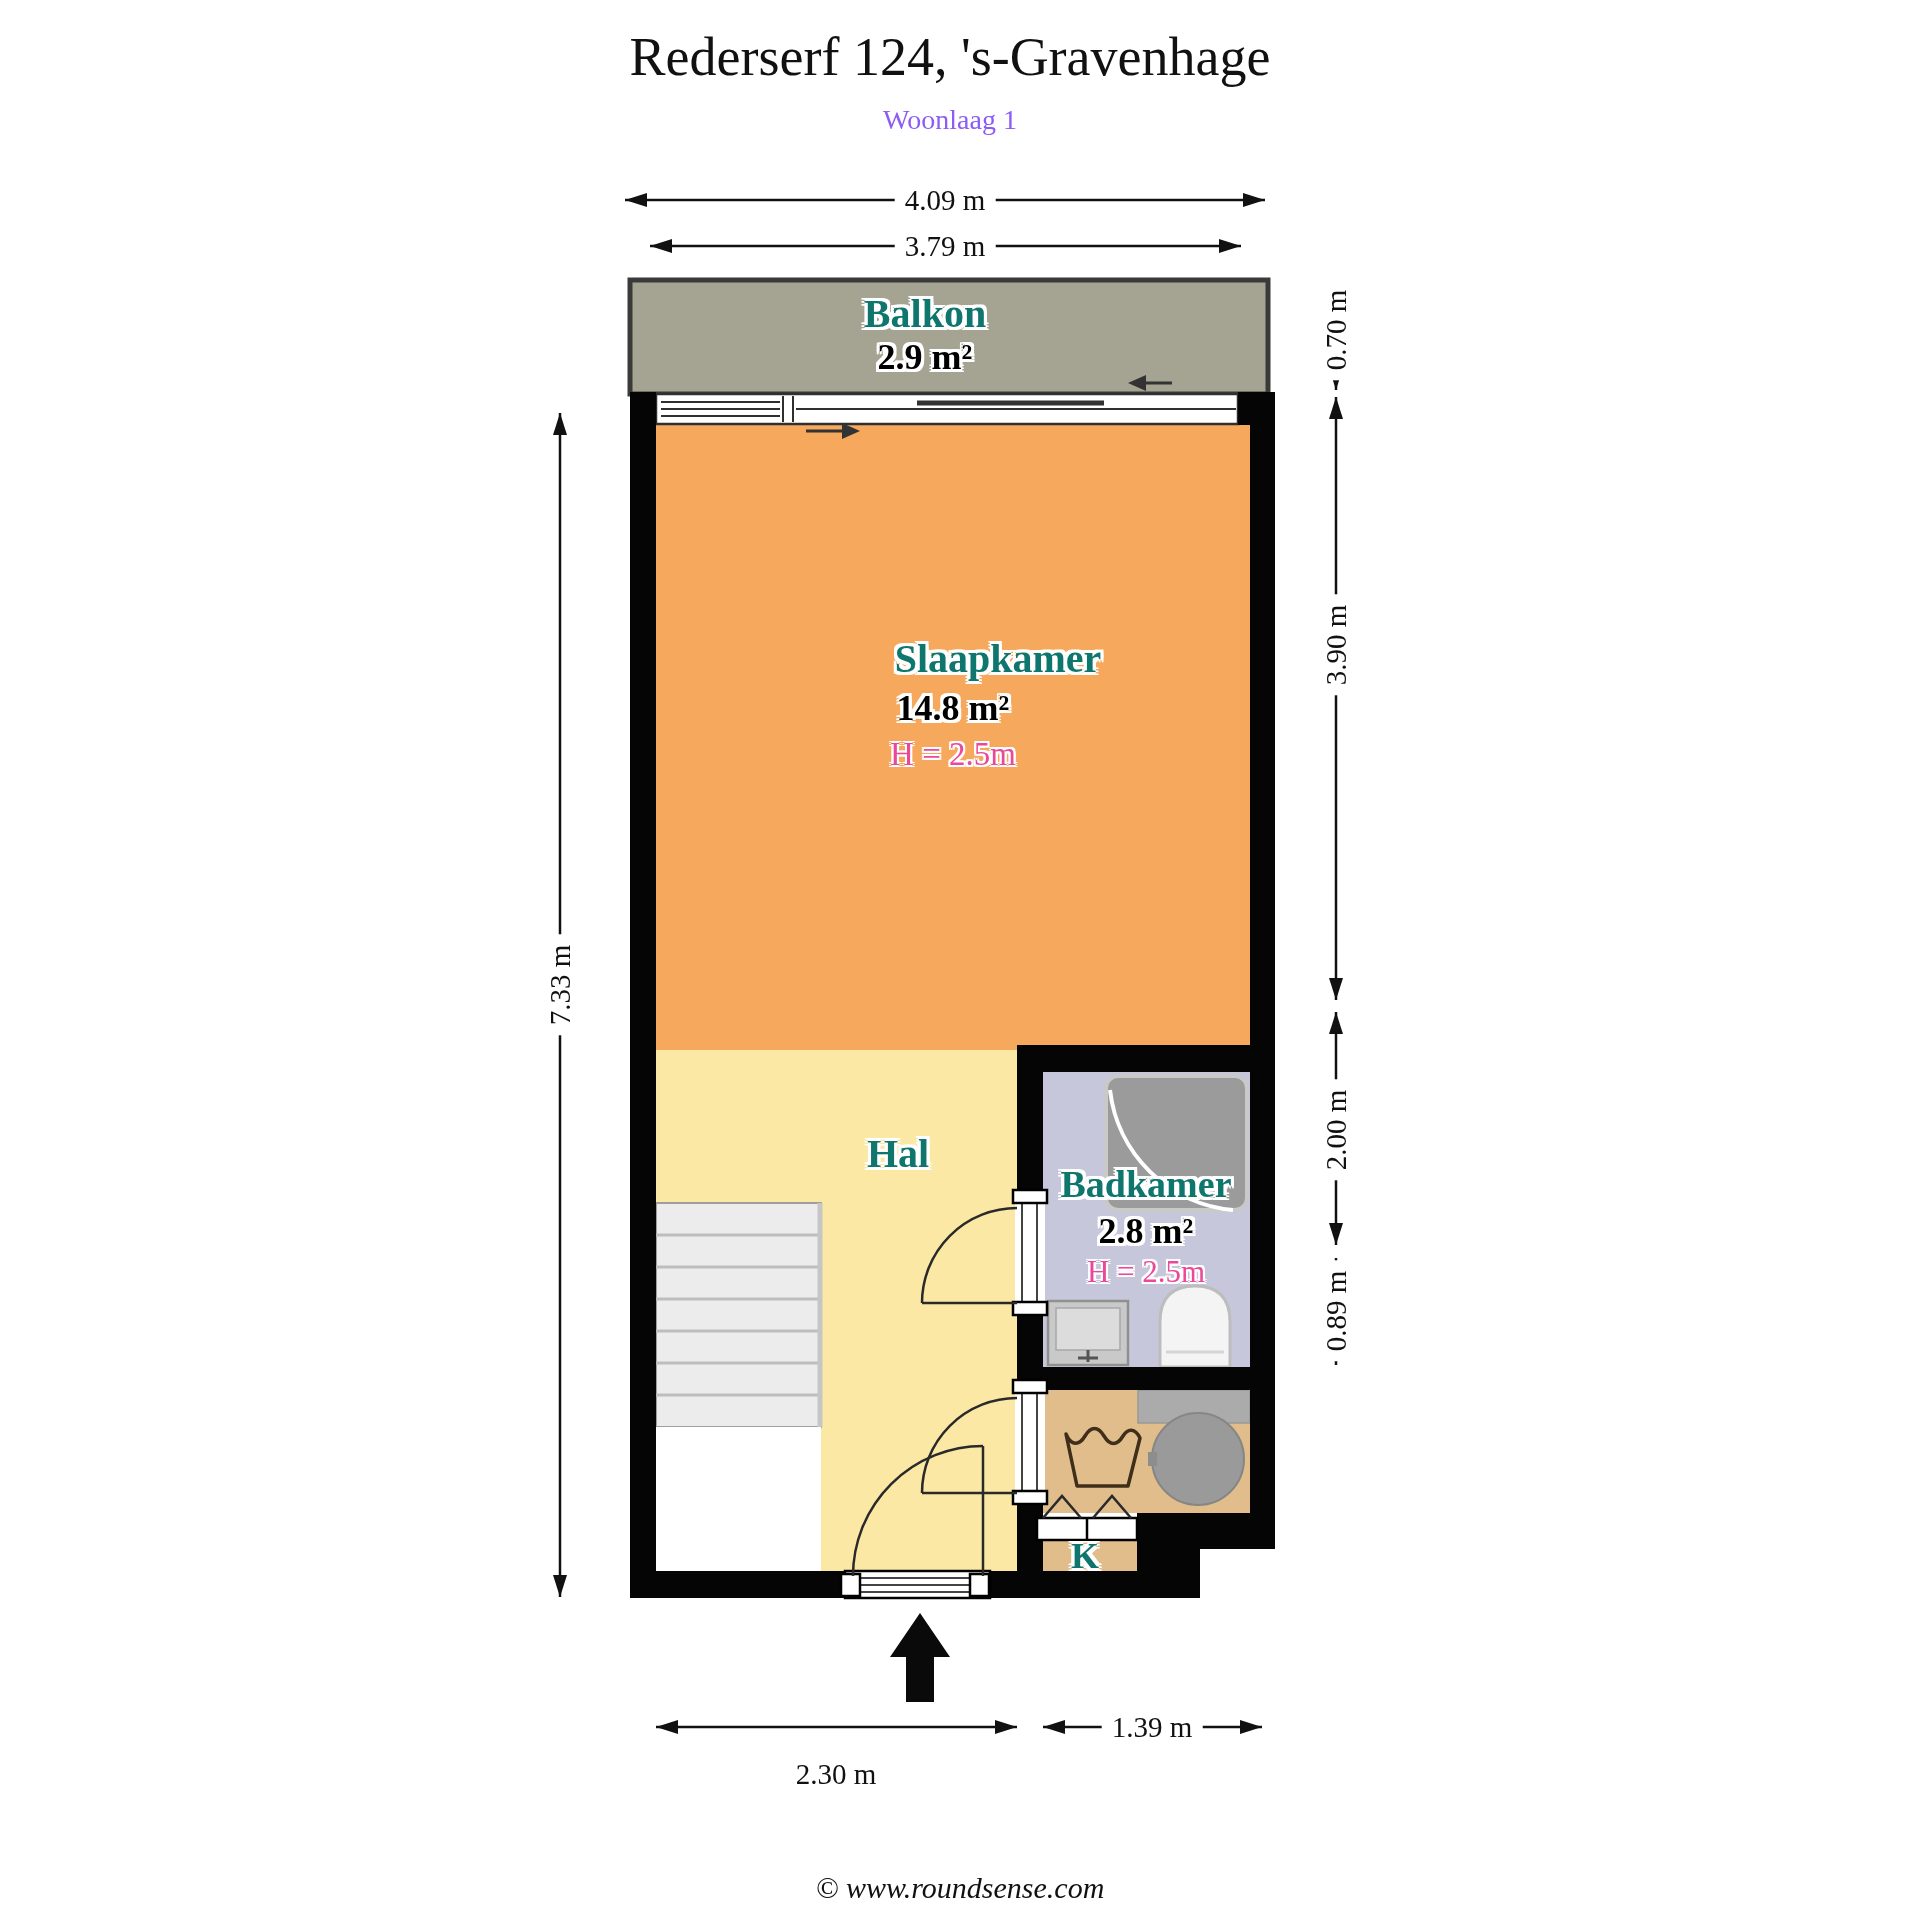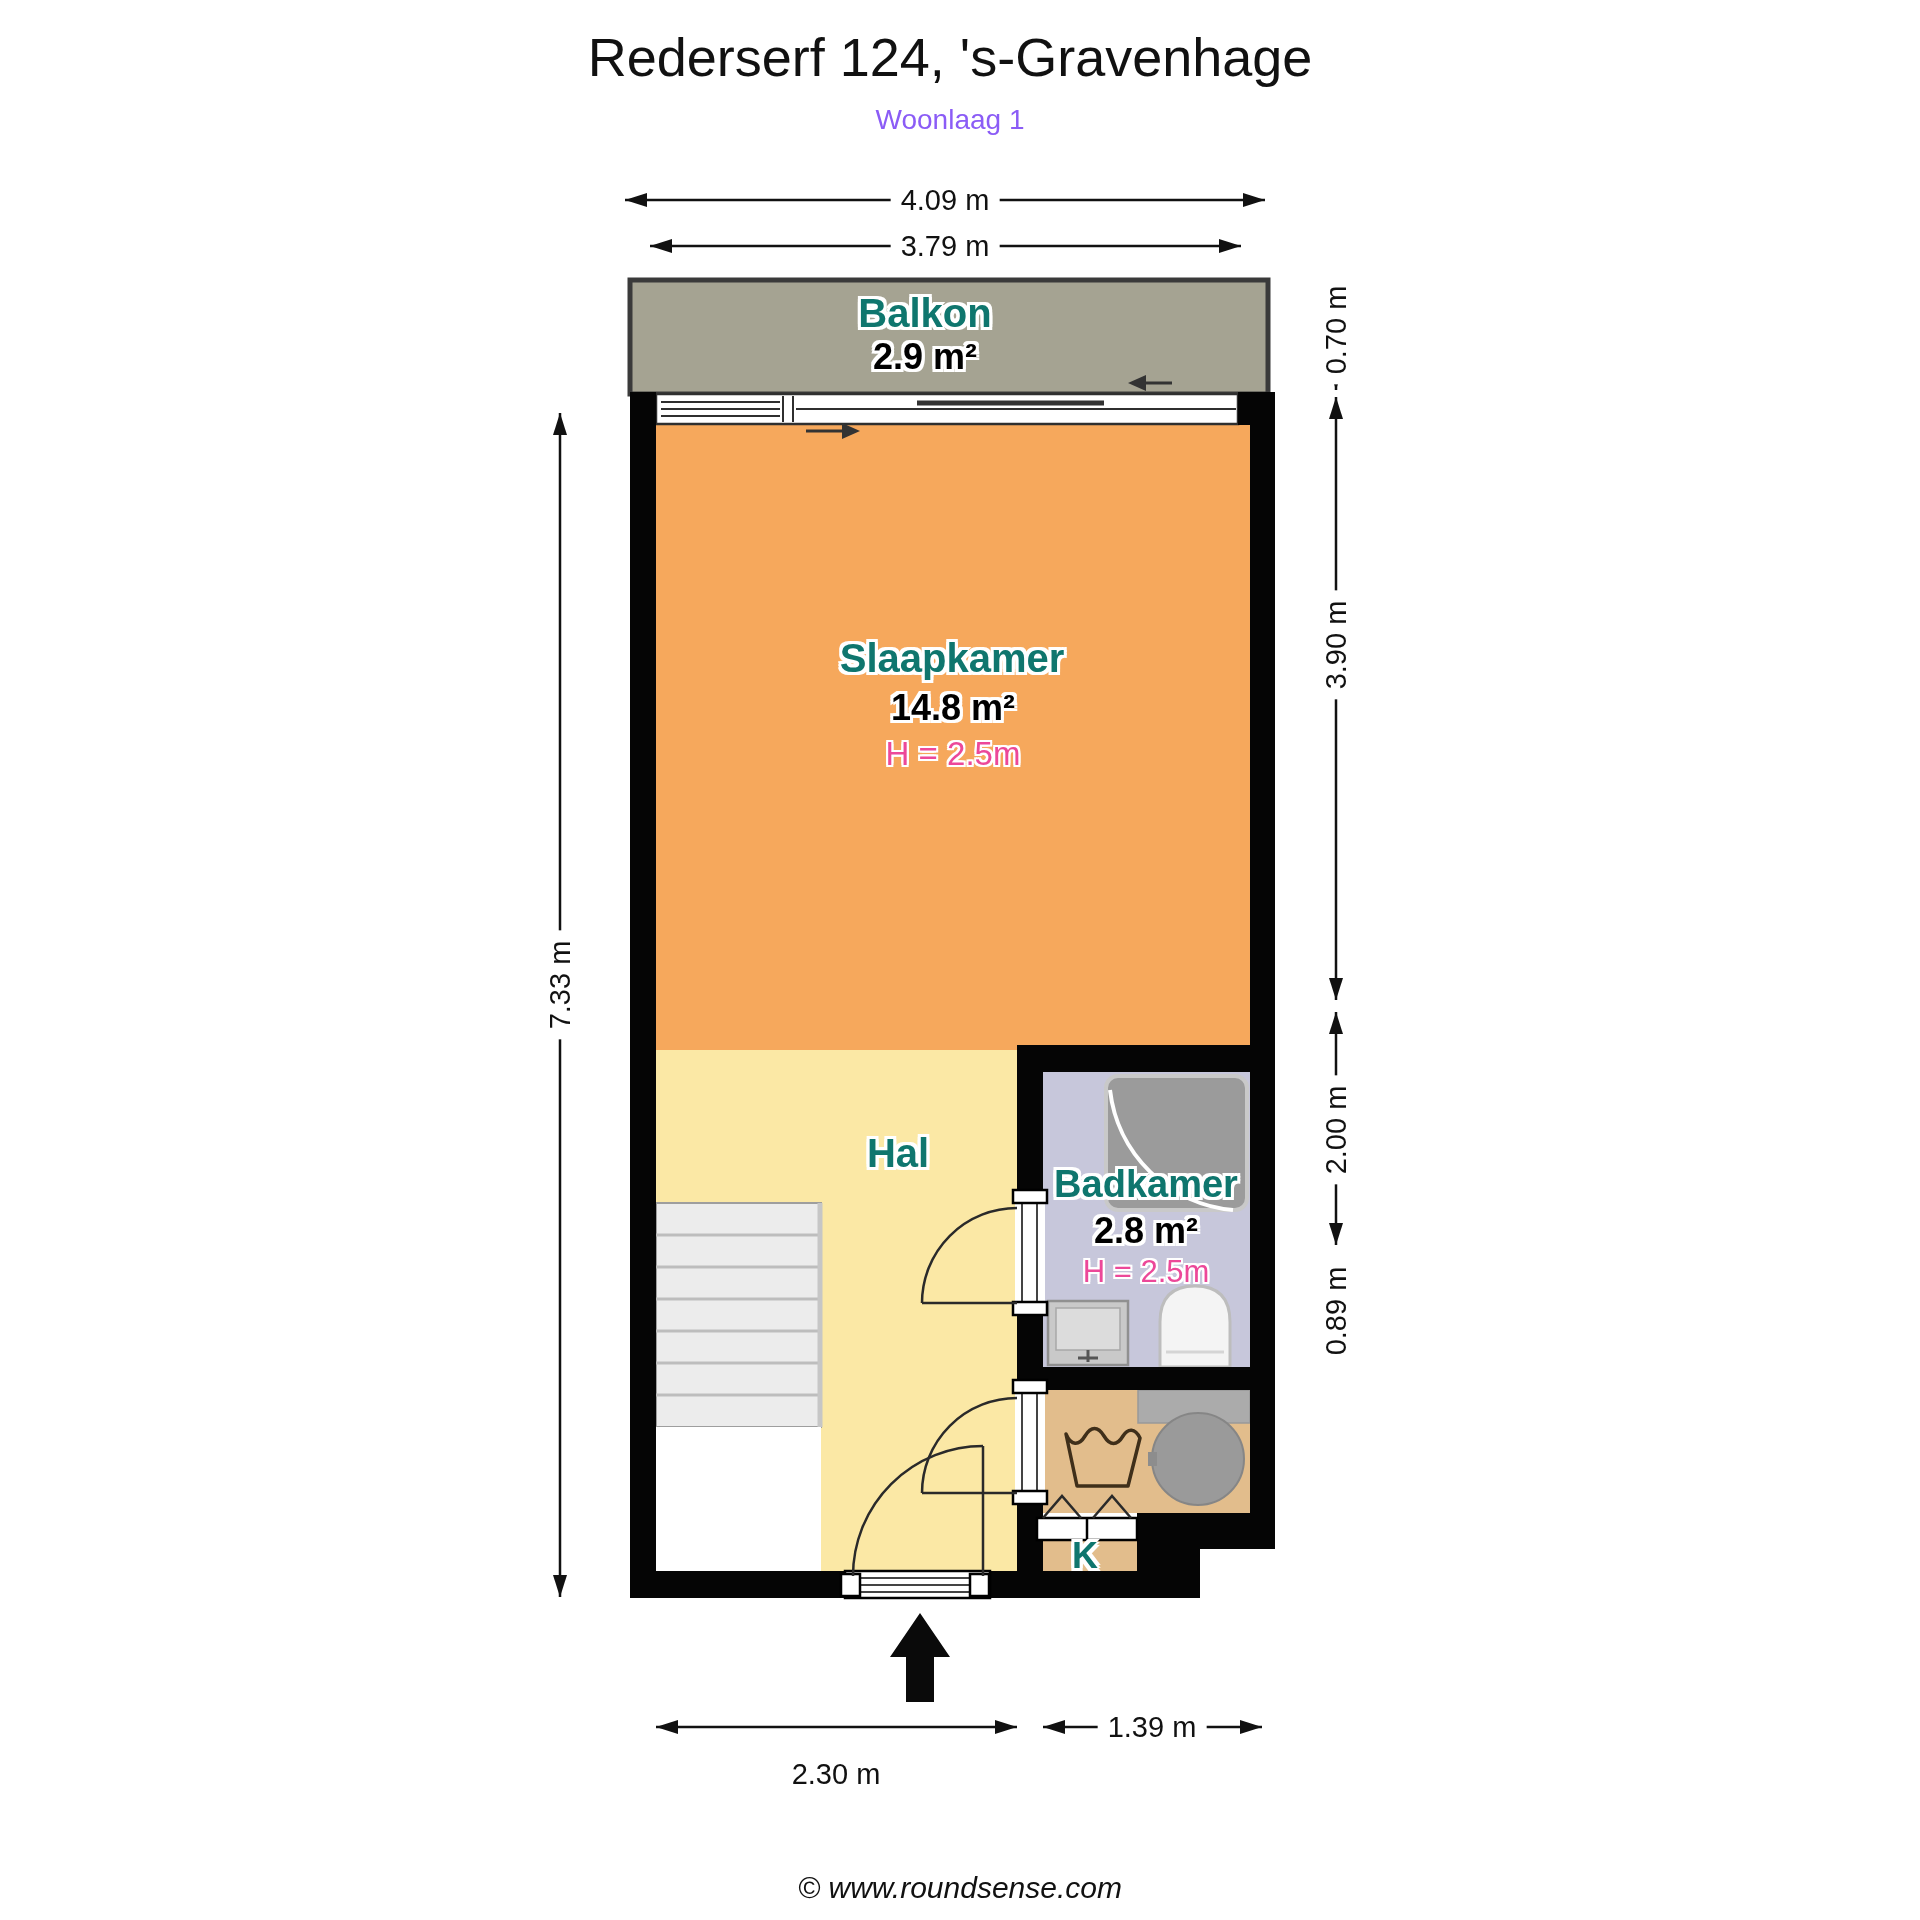--- a/index.html
+++ b/index.html
@@ -1,18 +1,18 @@
 <!DOCTYPE html>
 <html><head>
 <meta charset="utf-8">
 <style>
   html,body{margin:0;padding:0;background:#ffffff;}
   #canvas{
     position:relative;width:1572px;height:1920px;background:#ffffff;
-    font-family:Liberation Sans, sans-serif;overflow:hidden;
+    font-family:Liberation Serif, serif;overflow:hidden;
   }
   #plan-svg{position:absolute;left:0;top:0;}
   .abs{position:absolute;transform:translate(-50%,-50%);white-space:nowrap;}
   .title{font-size:54px;color:#111;letter-spacing:0;}
   .subtitle{font-size:28px;color:#8b5cf6;}
   .room-name{font-size:40px;font-weight:bold;color:#0f766e;
     text-shadow:-3px -3px 0 #fff,3px -3px 0 #fff,-3px 3px 0 #fff,3px 3px 0 #fff,
                 0 -3px 0 #fff,0 3px 0 #fff,-3px 0 0 #fff,3px 0 0 #fff;}
   .room-sub{font-size:36px;font-weight:bold;color:#000;
     text-shadow:-3px -3px 0 #fff,3px -3px 0 #fff,-3px 3px 0 #fff,3px 3px 0 #fff,
@@ -169,21 +169,21 @@
       <line x1="1043" y1="1727" x2="1262" y2="1727" marker-start="url(#arr)" marker-end="url(#arr)"></line>
     </g>
   </svg>
 
   <div class="abs title" style="left:950px;top:57px;">Rederserf 124, 's-Gravenhage</div>
   <div class="abs subtitle" style="left:950px;top:120px;">Woonlaag 1</div>
 
   <div class="abs room-name" style="left:925px;top:313px;">Balkon</div>
   <div class="abs room-sub" style="left:925px;top:357px;">2.9 m²</div>
 
-  <div class="abs room-name" style="left:930px;top:658px;padding-left:44px;">Slaapkamer</div>
+  <div class="abs room-name" style="left:976px;top:658px;padding-left:44px;">Slaapkamer</div>
   <div class="abs room-sub" style="left:953px;top:708px;">14.8 m²</div>
   <div class="abs room-h" style="left:953px;top:754px;">H = 2.5m</div>
 
   <div class="abs room-name" style="left:898px;top:1153px;">Hal</div>
 
   <div class="abs room-name" style="left:1146px;top:1184px;font-size:38px;">Badkamer</div>
   <div class="abs room-sub" style="left:1146px;top:1231px;">2.8 m²</div>
   <div class="abs room-h" style="left:1146px;top:1272px;font-size:31px;">H = 2.5m</div>
 
   <div class="abs room-name" style="left:1085px;top:1556px;font-size:36px;">K</div>

